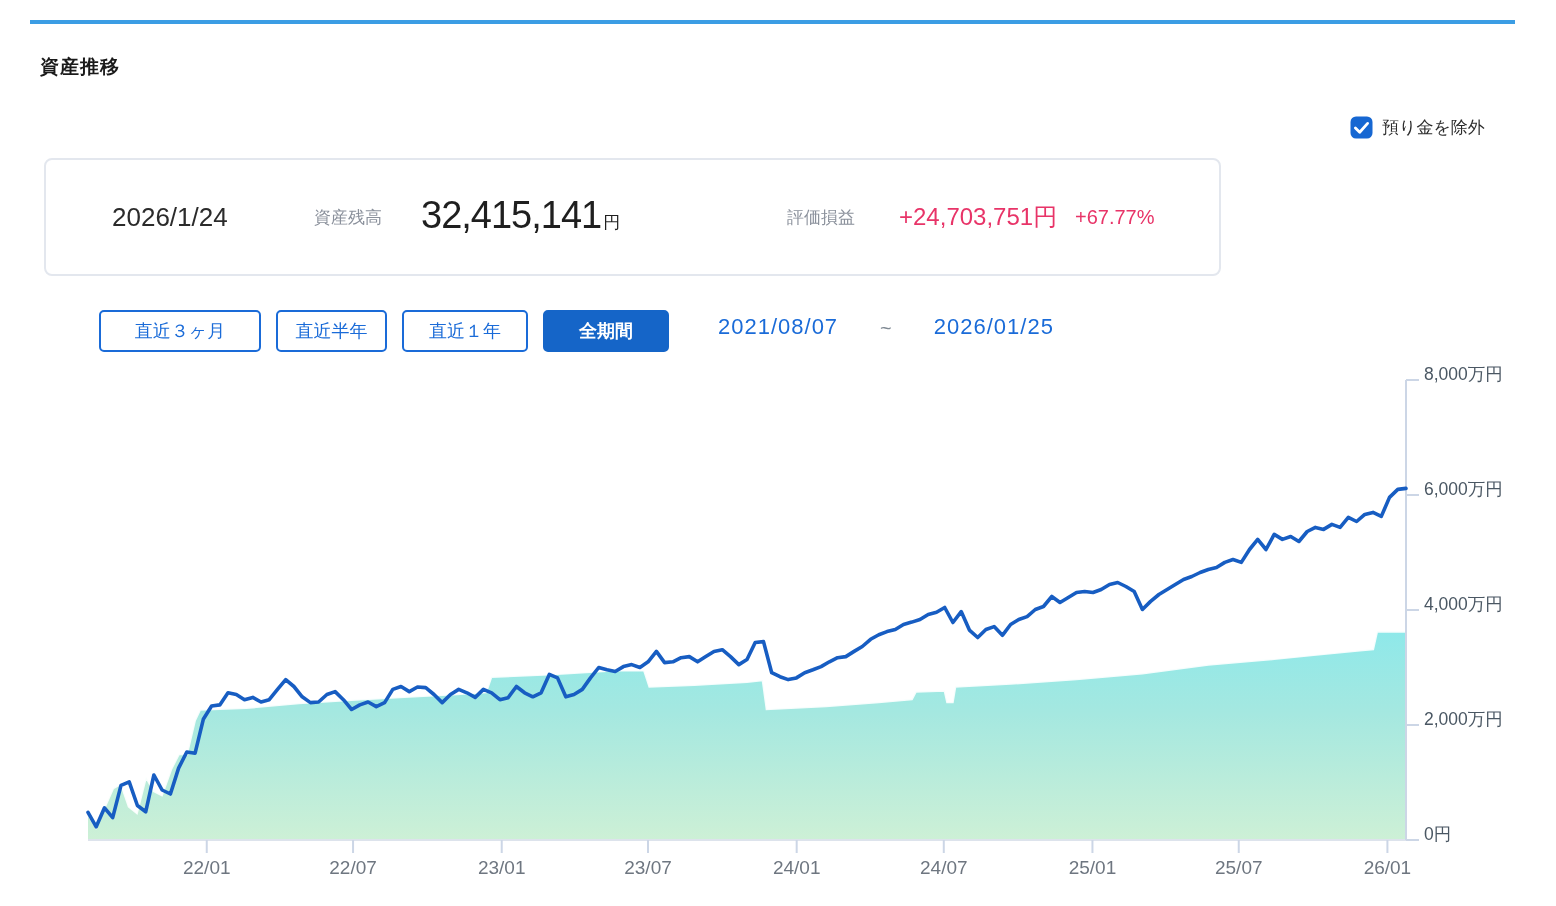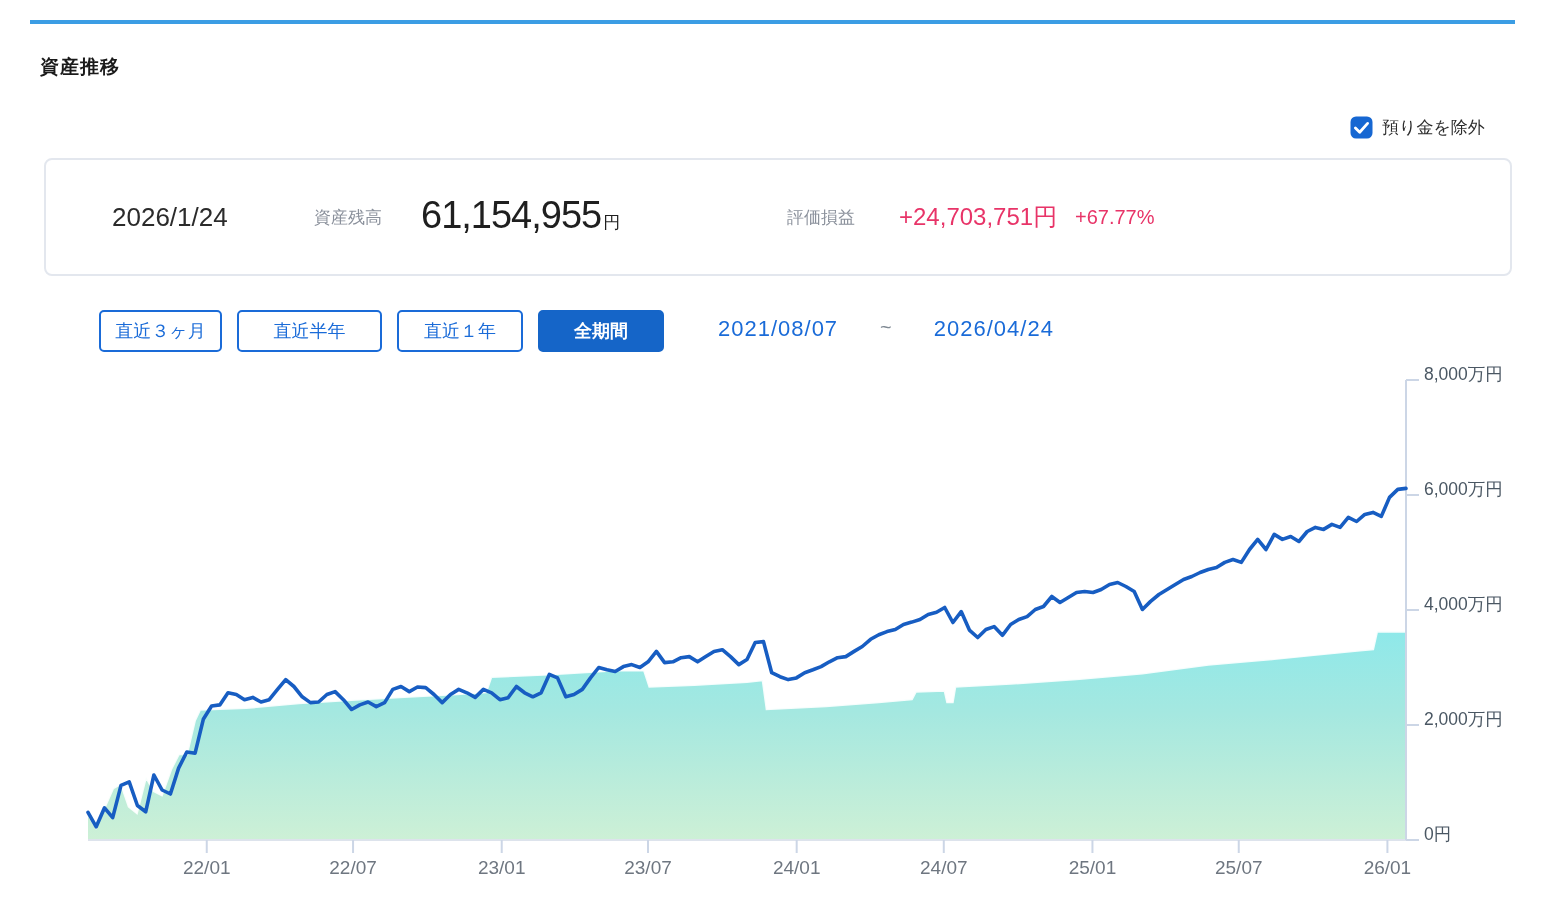--- a/index.html
+++ b/index.html
@@ -13,21 +13,21 @@
     width:1556px;height:906px;position:relative;background:#ffffff;
     font-family:"Liberation Sans","DejaVu Sans",sans-serif;
     overflow:hidden;color:var(--ink);
   }
   .top-divider{position:absolute;left:30px;top:20px;width:1485px;height:4px;background:#3b9de4;}
   .page-title{position:absolute;left:40px;top:54px;font-size:19px;font-weight:700;color:#1a1a1a;letter-spacing:1px;}
   .exclude-row{position:absolute;left:1350px;top:116px;display:flex;align-items:flex-start;gap:9px;cursor:pointer;}
   .exclude-row .cbx{width:23px;height:23px;display:block;}
   .exclude-row .cbx-label{font-size:17px;color:#2b2b2b;}
   .summary-card{
-    position:absolute;left:44px;top:158px;width:1468px;height:118px;box-sizing:border-box;
+    position:absolute;left:44px;top:158px;width:1177px;height:118px;box-sizing:border-box;
     border:2px solid #e3e7ee;border-radius:8px;background:#ffffff;
     display:flex;align-items:center;
   }
   .summary-date{position:absolute;left:66px;top:0;height:100%;display:flex;align-items:center;font-size:26px;color:#2b2b2b;}
   .balance-label{position:absolute;left:268px;top:50%;transform:translateY(-50%);font-size:17px;color:#8a909b;}
   .balance-value{position:absolute;left:375px;top:50%;transform:translateY(-54%);font-size:38px;color:#1f1f1f;letter-spacing:-1px;}
   .balance-unit{font-size:17px;letter-spacing:0;margin-left:2px;}
   .pl-label{position:absolute;left:741px;top:50%;transform:translateY(-50%);font-size:17px;color:#8a909b;}
   .pl-amount{position:absolute;left:853px;top:50%;transform:translateY(-50%);font-size:24px;color:var(--profit);}
   .pl-percent{position:absolute;left:1019px;top:50%;transform:translateY(-50%);font-size:20px;color:var(--profit);margin-left:10px;}
@@ -37,25 +37,25 @@
     border-radius:9px;background:#ffffff;color:var(--accent);font-size:19px;
     display:flex;align-items:center;justify-content:center;cursor:pointer;
     font-family:inherit;padding:0 18px;
   }
   .period-row{position:absolute;left:99px;top:310px;height:42px;display:flex;align-items:center;}
   .period-button{
     height:42px;box-sizing:border-box;border:2px solid var(--accent);border-radius:5px;
     background:#ffffff;color:var(--accent);font-size:18px;font-family:inherit;
     display:flex;align-items:center;justify-content:center;cursor:pointer;margin-right:15px;
   }
-  .period-button.p0{width:123px;}
-  .period-button.p1{width:145px;}
+  .period-button.p0{width:162px;}
+  .period-button.p1{width:111px;}
   .period-button.p2{width:126px;}
   .period-button.active{background:var(--accent-fill);border-color:var(--accent-fill);color:#ffffff;font-weight:700;width:126px;}
-  .range-row{position:absolute;left:718px;top:316px;height:42px;display:flex;align-items:flex-start;font-size:22px;}
+  .range-row{position:absolute;left:718px;top:298px;height:42px;display:flex;align-items:flex-end;font-size:22px;}
   .range-date{color:var(--accent);letter-spacing:1px;cursor:pointer;}
   .range-sep{color:#808a94;margin:0 42px;font-size:20px;}
   .chart-wrap{position:absolute;left:0;top:0;width:1556px;height:906px;}
   .chart-wrap svg{position:absolute;left:0;top:0;}
 </style>
 </head>
 <body>
 
 <div class="top-divider"></div>
 
@@ -66,38 +66,38 @@
     <rect x="0.5" y="0.5" width="22" height="22" rx="5.5" fill="#1667d2"></rect>
     <path d="M5.4 12 L9.7 16.2 L17.6 7.4" stroke="#ffffff" stroke-width="2.8" fill="none" stroke-linecap="round" stroke-linejoin="round"></path>
   </svg>
   <span class="cbx-label">預り金を除外</span>
 </div>
 
 <div class="summary-card">
   <div class="summary-date">2026/1/24</div>
   <div class="balance-label">資産残高</div>
   <div class="balance-value">
-    <span>61,154,955</span><span class="balance-unit">円</span>
+    <span>32,415,141</span><span class="balance-unit">円</span>
   </div>
   <div class="pl-label">評価損益</div>
   <div class="pl-amount">+24,703,751円</div>
   <div class="pl-percent">+67.77%</div>
 </div>
 
 <div class="period-row">
   <button class="period-button p0">直近３ヶ月</button>
   <button class="period-button p1">直近半年</button>
   <button class="period-button p2">直近１年</button>
   <button class="period-button active">全期間</button>
 </div>
 
 <div class="range-row">
   <span class="range-date">2021/08/07</span>
   <span class="range-sep">~</span>
-  <span class="range-date">2026/04/24</span>
+  <span class="range-date">2026/01/25</span>
 </div>
 
 <div class="chart-wrap">
   <svg id="chart-svg" width="1556" height="906" viewBox="0 0 1556 906">
       <defs>
         <linearGradient id="areaGrad" x1="0" y1="560" x2="0" y2="840" gradientUnits="userSpaceOnUse">
           <stop offset="0" stop-color="#7be9f2"></stop>
           <stop offset="0.55" stop-color="#a5e8e0"></stop>
           <stop offset="1" stop-color="#cdf0d6"></stop>
         </linearGradient>

